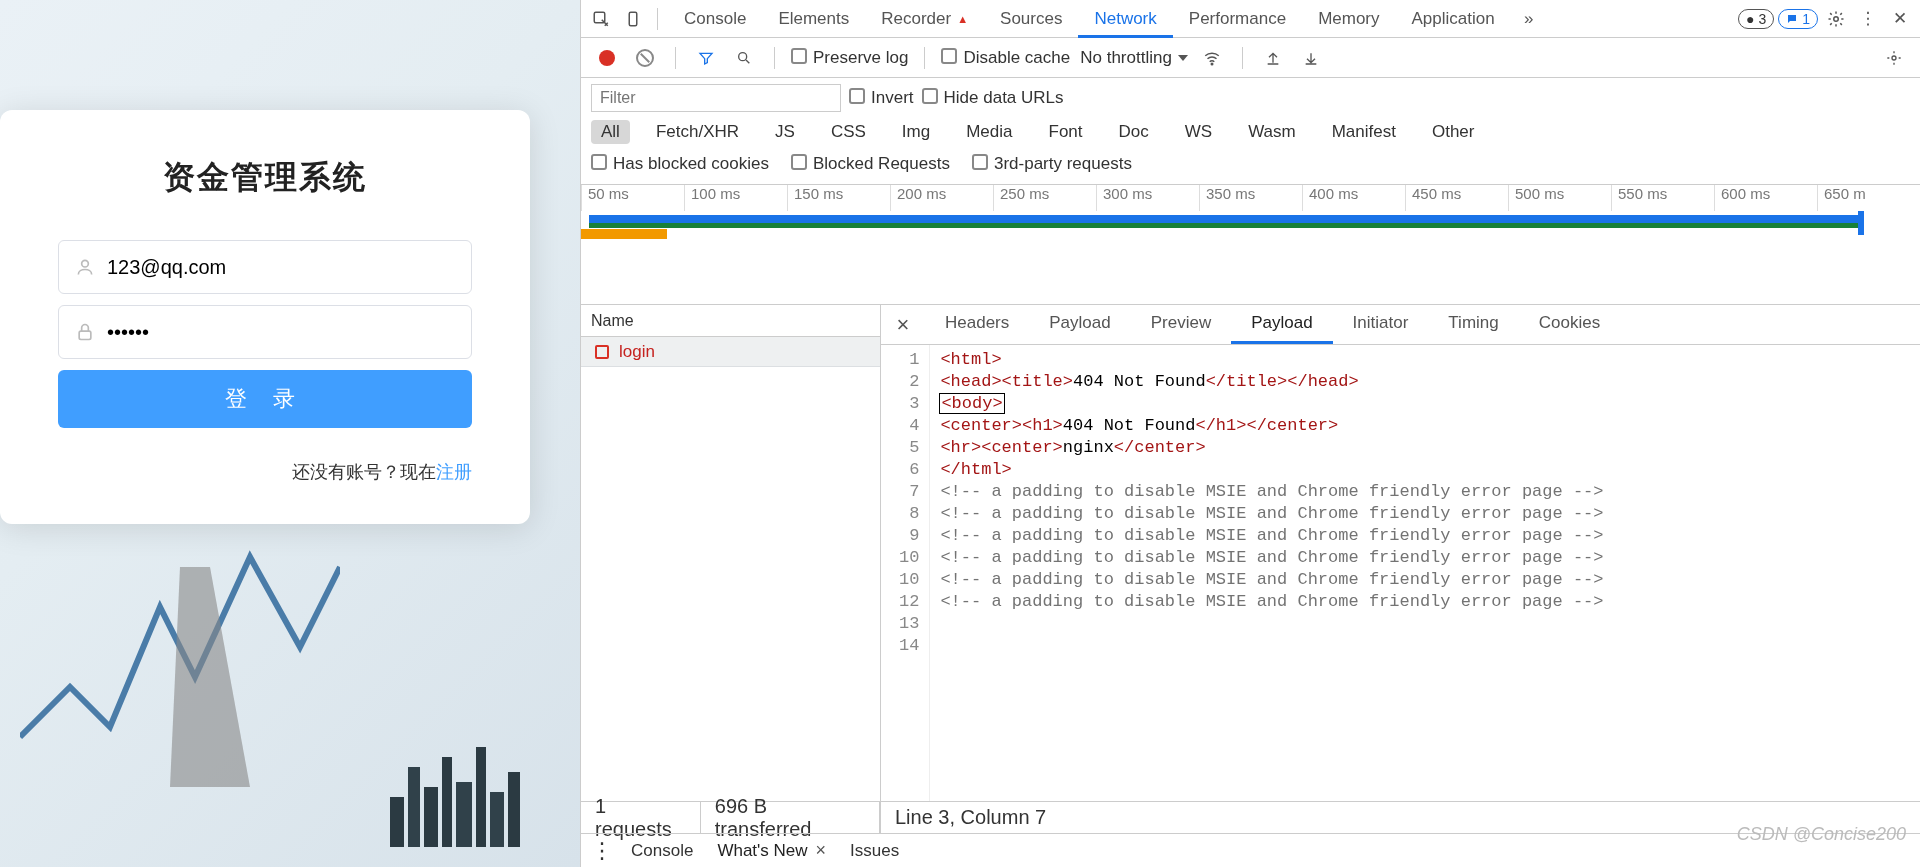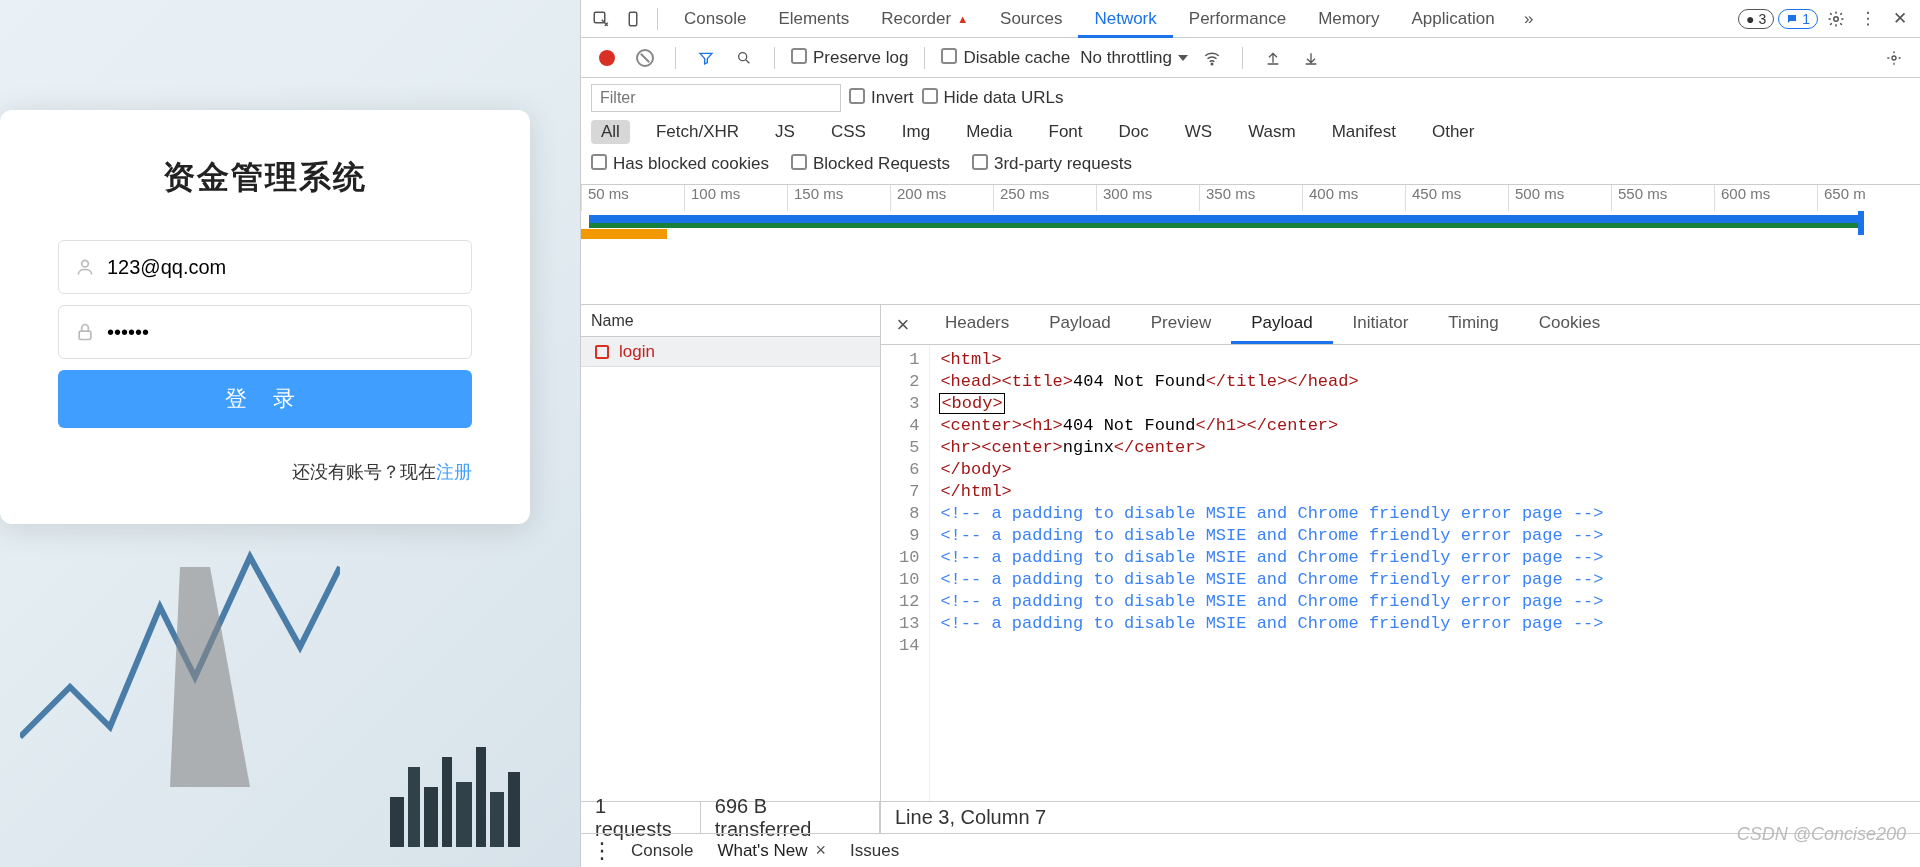--- a/index.html
+++ b/index.html
@@ -66,21 +66,21 @@
   .detail-tabs .close { width:24px; text-align:center; font-size:22px; color:#555; cursor:pointer; margin-right:10px; }
   .dtab { padding:0 20px; height:100%; display:flex; align-items:center; cursor:pointer; color:#555; border-bottom:3px solid transparent; font-size:17px; }
   .dtab.active { color:#222; border-bottom-color:#1a73e8; }
   .code { flex:1; display:flex; font-family:Consolas, "Courier New", monospace; font-size:17px; overflow:auto; }
   .gutter { background:#fff; color:#888; text-align:right; padding:4px 10px 4px 18px; border-right:1px solid #eee; }
   .gutter div { height:22px; line-height:22px; }
   .codelines { padding:4px 10px; }
   .codelines div { height:22px; line-height:22px; white-space:pre; }
   .tag { color:#a31515; }
   .txt { color:#000; }
-  .cmt { color:#3b82f6; }
+  .cmt { color:#737373; }
   .hl { outline:1px solid #000; padding:0 1px; }
   
   .status { height:32px; display:flex; align-items:center; border-top:1px solid #ccc; font-size:20px; }
   .status-left { width:300px; display:flex; border-right:1px solid #ccc; height:100%; }
   .status-left div { padding:0 14px; border-right:1px solid #ccc; display:flex; align-items:center; }
   .status-right { padding:0 14px; }
   
   .drawer { height:34px; display:flex; align-items:center; border-top:1px solid #ccc; padding:0 10px; gap:20px; font-size:17px; }
   .drawer .kebab { font-size:22px; letter-spacing:-2px; cursor:pointer; }
   .drawer-tab { cursor:pointer; display:flex; align-items:center; gap:8px; }
@@ -338,21 +338,20 @@
               <div>12</div>
               <div>13</div>
               <div>14</div>
             </div>
           <div class="codelines" id="codelines">
               <div><span class="tag">&lt;html&gt;</span></div>
               <div><span class="tag">&lt;head&gt;&lt;title&gt;</span><span class="txt">404 Not Found</span><span class="tag">&lt;/title&gt;&lt;/head&gt;</span></div>
               <div><span class="tag hl">&lt;body&gt;</span></div>
               <div><span class="tag">&lt;center&gt;&lt;h1&gt;</span><span class="txt">404 Not Found</span><span class="tag">&lt;/h1&gt;&lt;/center&gt;</span></div>
               <div><span class="tag">&lt;hr&gt;&lt;center&gt;</span><span class="txt">nginx</span><span class="tag">&lt;/center&gt;</span></div>
-              <div><span class="tag">&lt;/body&gt;</span></div>
               <div><span class="tag">&lt;/html&gt;</span></div>
               <div><span class="cmt">&lt;!-- a padding to disable MSIE and Chrome friendly error page --&gt;</span></div>
               <div><span class="cmt">&lt;!-- a padding to disable MSIE and Chrome friendly error page --&gt;</span></div>
               <div><span class="cmt">&lt;!-- a padding to disable MSIE and Chrome friendly error page --&gt;</span></div>
               <div><span class="cmt">&lt;!-- a padding to disable MSIE and Chrome friendly error page --&gt;</span></div>
               <div><span class="cmt">&lt;!-- a padding to disable MSIE and Chrome friendly error page --&gt;</span></div>
               <div><span class="cmt">&lt;!-- a padding to disable MSIE and Chrome friendly error page --&gt;</span></div>
               <div><span class="txt"></span></div>
             </div>
         </div>

